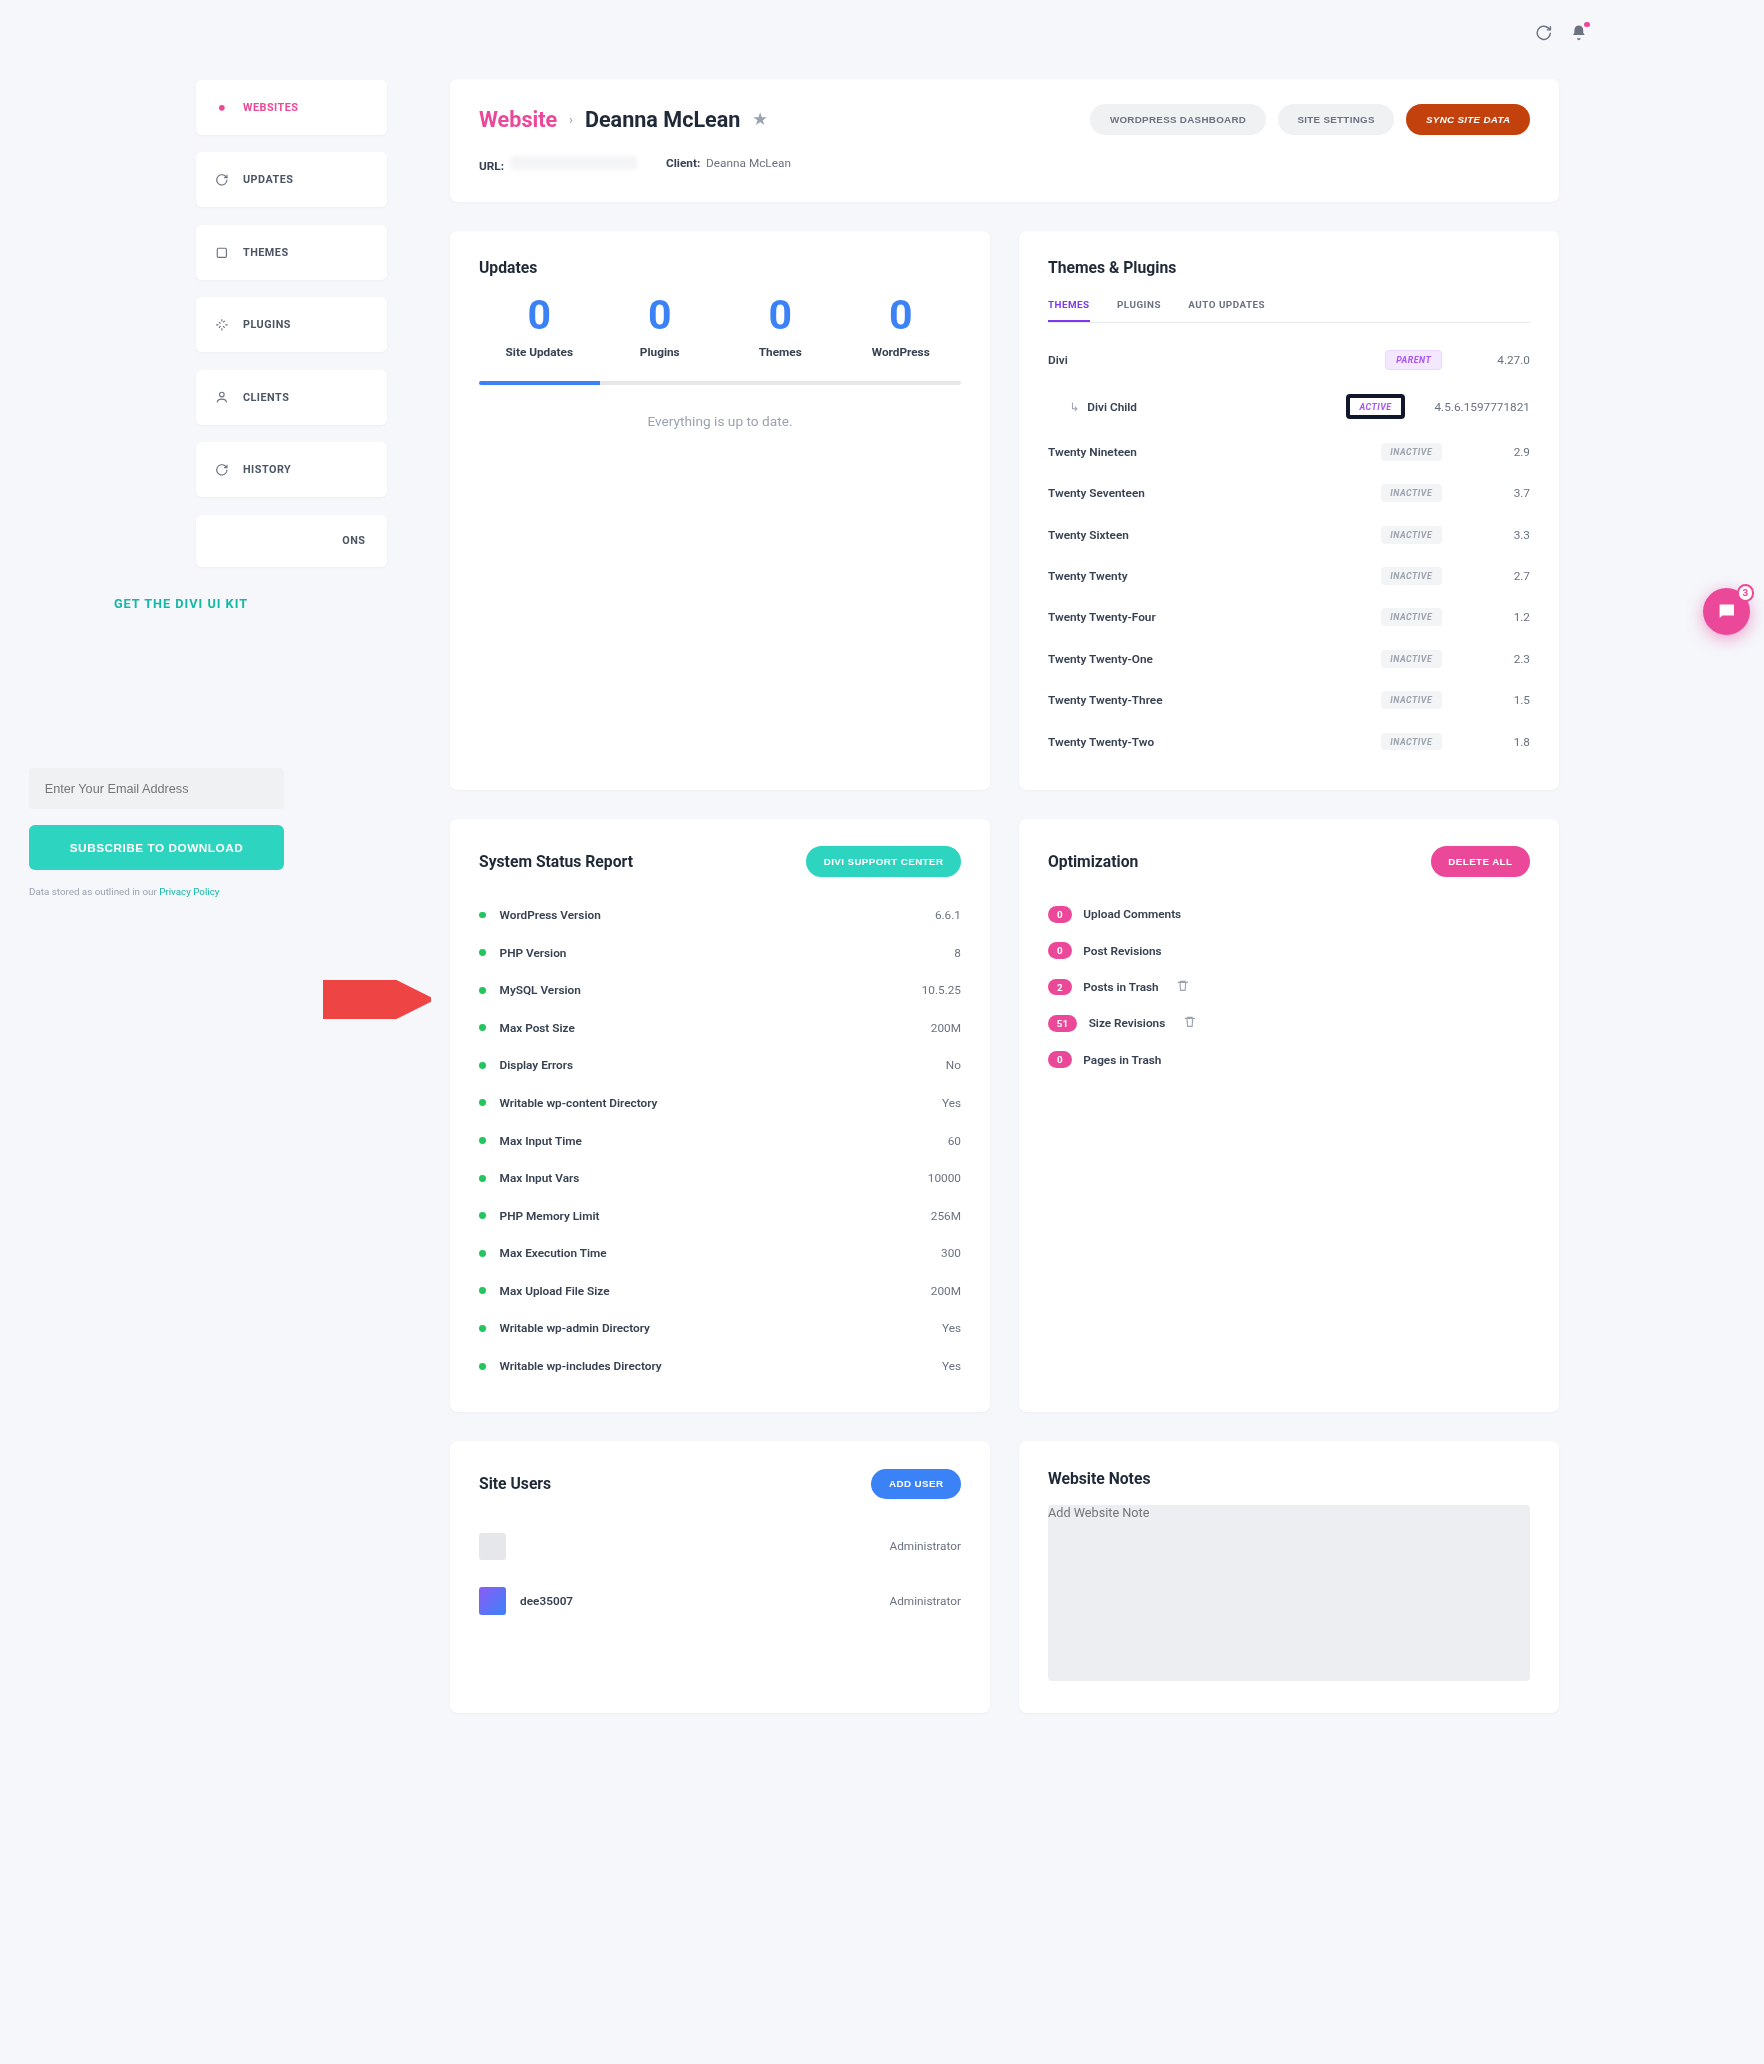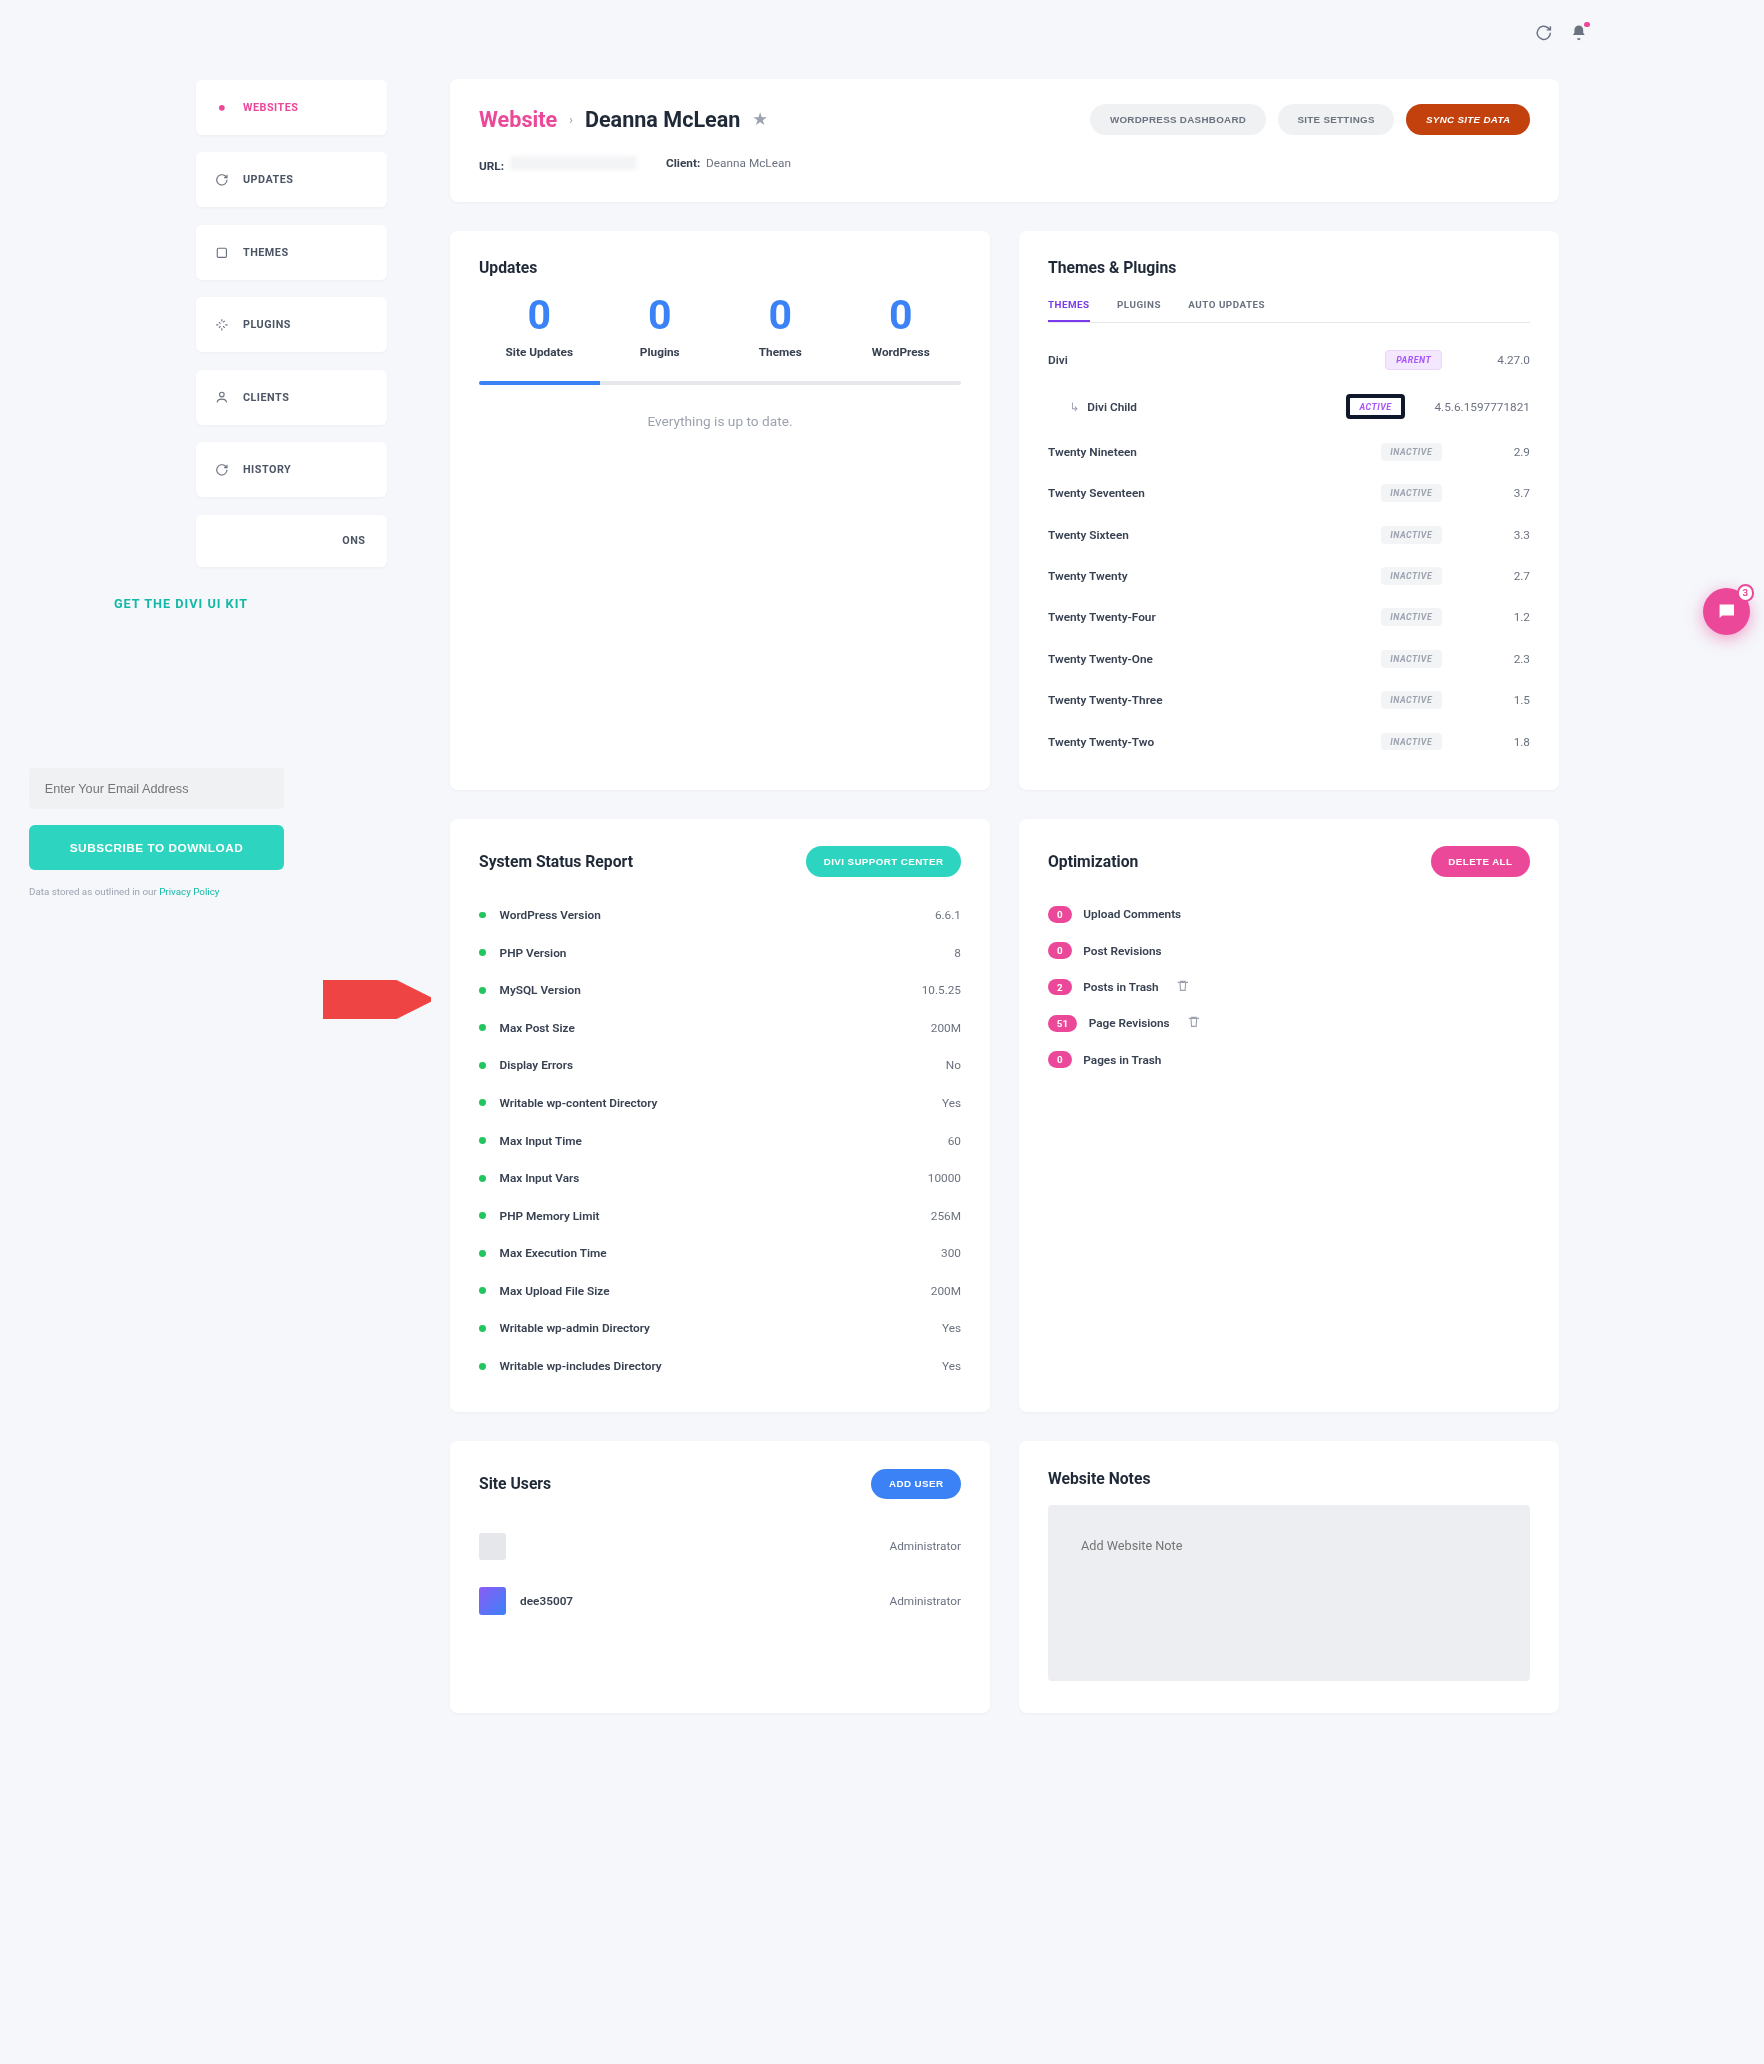--- a/index.html
+++ b/index.html
@@ -78,21 +78,21 @@
 .opt-name { color: #374151; font-weight: 600; }
 .trash-icon { color: #9ca3af; margin-left: 5.9px; }
 
 .user-row { display: flex; align-items: center; padding: 13.7px 0; font-size: 11.8px; gap: 13.7px; }
 .avatar-sq { width: 27.4px; height: 27.4px; background: #e5e7eb; border-radius: 2.9px; }
 .avatar-img { width: 27.4px; height: 27.4px; background: linear-gradient(135deg,#8b5cf6,#3b82f6); border-radius: 2.9px; }
 .user-name { flex: 1; color: #374151; font-weight: 600; }
 .blur-user { width: 167px; height: 11.8px; background: #e5e7eb; border-radius: 2px; filter: blur(2px); }
 .user-role { color: #6b7280; }
 
-.note-area { width: 100%; height: 176px; background: #eceef1; border: none; border-radius: 3.9px; padding: 33px; font-size: 12.7px; color: #9ca3af; resize: none; margin-top: 17.6px; font-family: inherit; }
+.note-area { width: 100%; height: 176px; background: #eceef1; border: none; border-radius: 3.9px; padding: 0; font-size: 12.7px; color: #9ca3af; resize: none; margin-top: 17.6px; font-family: inherit; }
 
 .chat-bubble { position: fixed; right: 13.7px; top: 588px; width: 47px; height: 47px; background: #ec4899; border-radius: 50%; display: flex; align-items: center; justify-content: center; color: #fff; box-shadow: 0 3.9px 15.7px rgba(236,72,153,0.5); cursor: pointer; }
 .chat-bubble .badge-count { position: absolute; top: -3.9px; right: -3.9px; width: 17.6px; height: 17.6px; background: #fff; border: 2px solid #ec4899; border-radius: 50%; font-size: 9.8px; font-weight: 700; color: #ec4899; display: flex; align-items: center; justify-content: center; }
 </style>
 </head>
 <body>
 
 <div class="page">
 
   <div class="top-icons">
@@ -385,21 +385,21 @@
             </div>
             <div class="opt-row">
               <span class="count-pill">2</span>
               <span class="opt-name">Posts in Trash</span>
               <span class="trash-icon"><svg width="13.7" height="13.7" viewBox="0 0 24 24" fill="none" stroke="currentColor" stroke-width="2">
                   <path d="M3 6h18M8 6V4h8v2m-9 0l1 14h8l1-14"></path>
                 </svg></span>
             </div>
             <div class="opt-row">
               <span class="count-pill">51</span>
-              <span class="opt-name">Page Revisions</span>
+              <span class="opt-name">Size Revisions</span>
               <span class="trash-icon"><svg width="13.7" height="13.7" viewBox="0 0 24 24" fill="none" stroke="currentColor" stroke-width="2">
                   <path d="M3 6h18M8 6V4h8v2m-9 0l1 14h8l1-14"></path>
                 </svg></span>
             </div>
             <div class="opt-row">
               <span class="count-pill">0</span>
               <span class="opt-name">Pages in Trash</span>
             </div>
           </div>
       </div>

